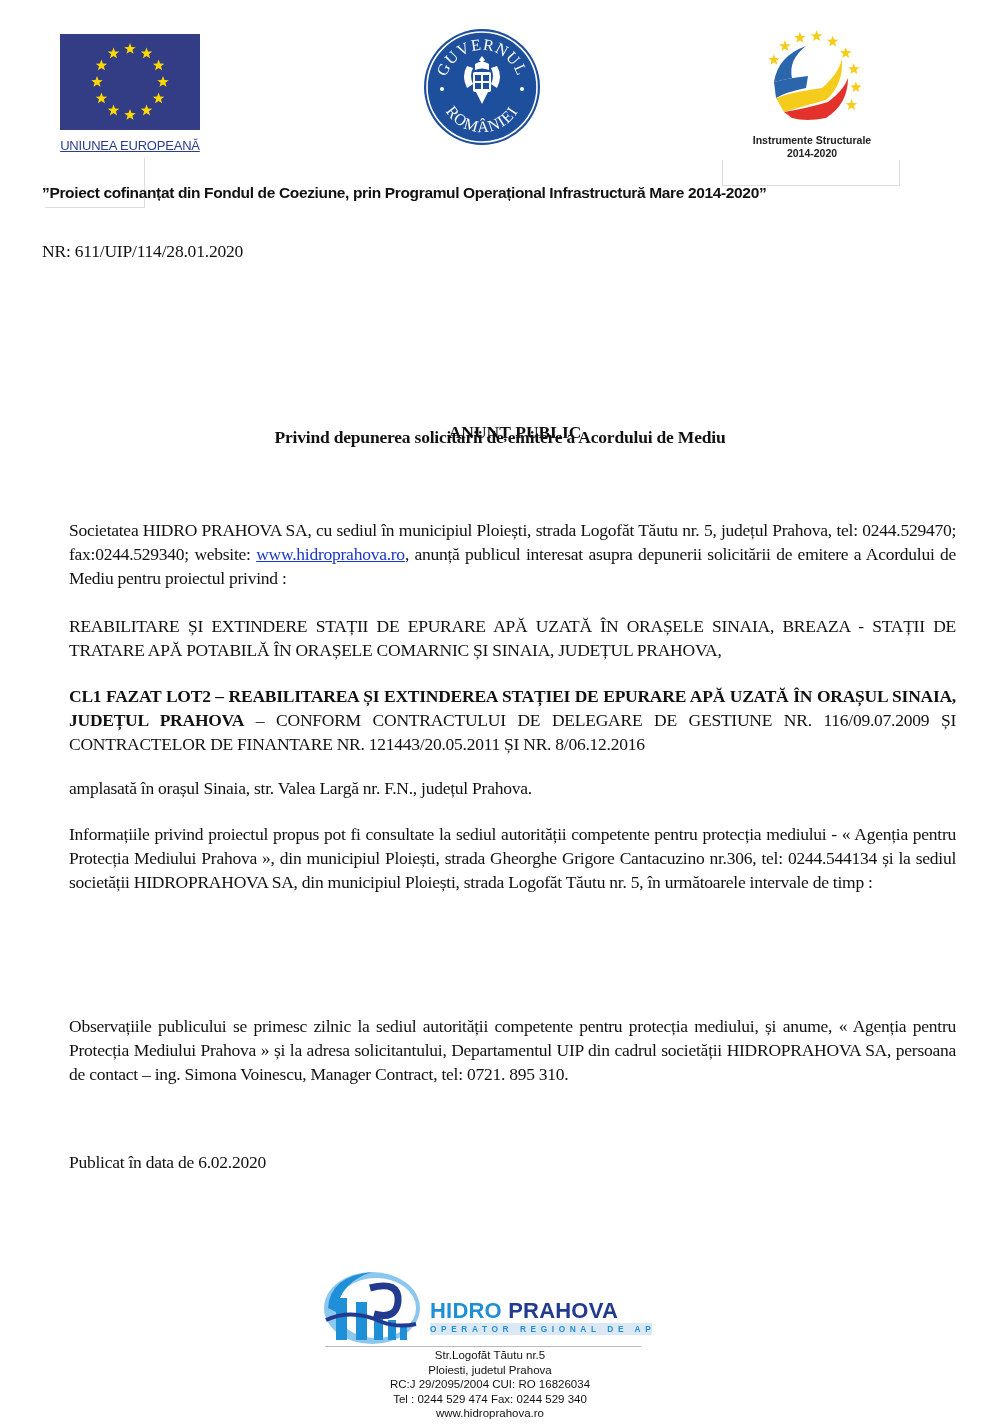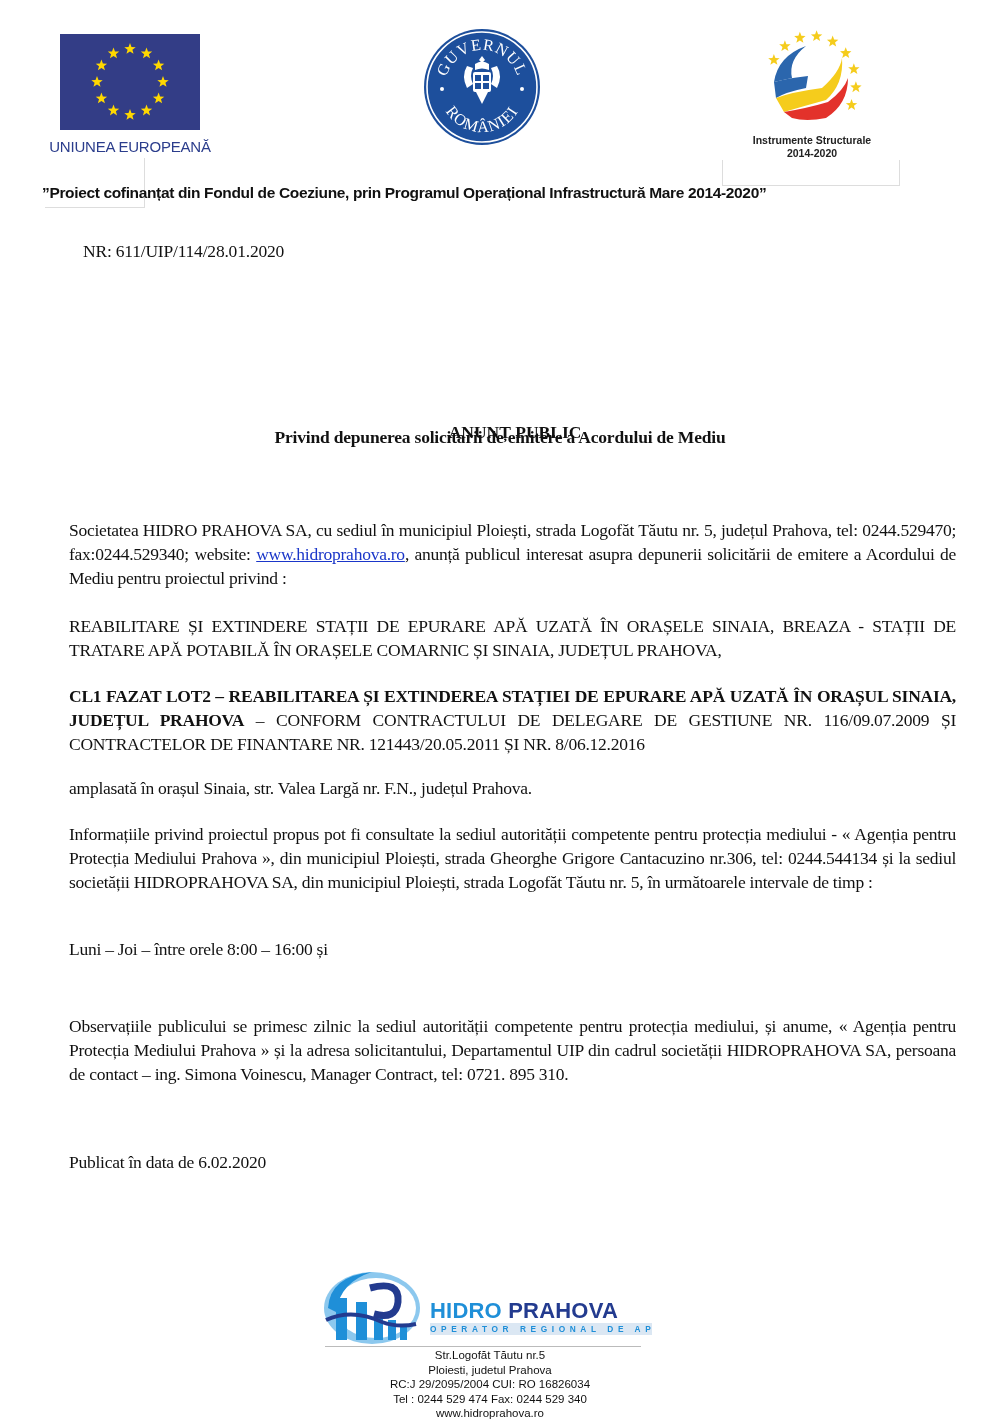--- a/index.html
+++ b/index.html
@@ -1,36 +1,36 @@
 <!DOCTYPE html>
 <html><head>
 <meta charset="utf-8">
 <style>
   * { box-sizing: border-box; margin: 0; padding: 0; }
   html, body { width: 1000px; height: 1424px; background: #ffffff; }
   body { position: relative; overflow: hidden; color: #111; font-family: "Liberation Serif", serif; }
 
   .logo-eu { position: absolute; left: 45px; top: 28px; width: 160px; height: 160px; }
   .eu-flag { position: absolute; left: 15px; top: 6px; width: 140px; height: 96px; background: #333d86; }
-  .eu-label { position: absolute; left: 0; top: 110px; width: 170px; text-align: center; font-family: "Liberation Sans", sans-serif; font-size: 15px; color: #2b3d8c; letter-spacing: -0.2px; }
+  .eu-label { position: absolute; left: 0; top: 110px; width: 170px; text-align: center; font-family: "Liberation Sans", sans-serif; font-size: 13px; color: #2b3d8c; letter-spacing: -0.2px; text-decoration: underline; }
   .eu-box { position: absolute; left: 0; top: 130px; width: 100px; height: 50px; border-right: 1px solid #ddd; border-bottom: 1px solid #ddd; }
 
   .logo-gov { position: absolute; left: 423px; top: 28px; width: 118px; height: 118px; }
 
   .logo-is { position: absolute; left: 722px; top: 28px; width: 180px; height: 160px; }
   .is-label { position: absolute; left: 0; top: 106px; width: 180px; text-align: center; font-family: "Liberation Sans", sans-serif; font-weight: bold; font-size: 10.5px; color: #222; line-height: 13px; }
   .is-box { position: absolute; left: 0; top: 132px; width: 178px; height: 26px; border-left: 1px solid #ddd; border-right: 1px solid #ddd; border-bottom: 1px solid #ddd; }
 
   .cofin { position: absolute; left: 42px; top: 184px; width: 916px; font-family: "Liberation Sans", sans-serif; font-weight: bold; font-size: 15.5px; letter-spacing: -0.35px; color: #111; white-space: nowrap; }
 
   .uip { position: absolute; left: 42px; top: 240px; width: 887px; font-size: 17.5px; line-height: 23px; }
   .uip .t1 { font-weight: bold; letter-spacing: -0.3px; }
   .uip .t2 { font-weight: bold; text-align: justify; }
   .uip .t2 i { font-style: italic; }
-  .uip .nr { letter-spacing: -0.2px; margin-left: 41px; }
+  .uip .nr { letter-spacing: -0.2px; }
 
   .anunt { position: absolute; left: 0; top: 379px; width: 1000px; text-align: center; font-weight: bold; font-size: 17.5px; padding-left: 30px; margin-top: 43px; }
   .privind { position: absolute; left: 0; top: 427px; width: 1000px; text-align: center; font-weight: bold; font-size: 17.5px; letter-spacing: -0.2px; }
 
   .para { position: absolute; left: 42px; width: 887px; font-size: 17.5px; line-height: 24px; text-align: justify; letter-spacing: -0.25px; margin-left: 27px; }
   .para a { color: #1a36c9; text-decoration: underline; }
   .p1 { top: 518px; }
   .p2 { top: 614px; }
   .p3 { top: 684px; }
   .p3 b { font-weight: bold; }
@@ -141,21 +141,20 @@
 
 <div class="para p2"> REABILITARE ȘI EXTINDERE STAȚII DE EPURARE APĂ UZATĂ ÎN ORAȘELE SINAIA, BREAZA  - STAȚII DE TRATARE APĂ POTABILĂ ÎN ORAȘELE COMARNIC ȘI SINAIA, JUDEȚUL PRAHOVA,</div>
 
 <div class="para p3"><b>CL1 FAZAT LOT2 – REABILITAREA ȘI EXTINDEREA STAȚIEI DE EPURARE APĂ UZATĂ ÎN ORAȘUL SINAIA, JUDEȚUL PRAHOVA</b><span> – CONFORM CONTRACTULUI DE DELEGARE DE GESTIUNE NR. 116/09.07.2009 ȘI CONTRACTELOR DE FINANTARE NR. 121443/20.05.2011 ȘI NR. 8/06.12.2016</span></div>
 
 <div class="para p4">amplasată în orașul Sinaia, str. Valea Largă nr. F.N., județul Prahova.</div>
 
 <div class="para p5">Informațiile privind proiectul propus pot fi consultate la sediul autorității competente pentru protecția mediului  - « Agenția pentru Protecția Mediului Prahova », din municipiul Ploiești, strada Gheorghe Grigore Cantacuzino nr.306, tel: 0244.544134 și la sediul societății HIDROPRAHOVA SA, din municipiul Ploiești, strada Logofăt Tăutu nr. 5, în următoarele intervale de timp :</div>
 
 <div class="para p6">
-  <div>Luni – Joi – între orele 8:00 – 16:00 și</div>
 </div>
 
 <div class="para p7">Observațiile publicului se primesc zilnic la sediul autorității competente pentru protecția mediului, și anume, « Agenția pentru Protecția Mediului Prahova » și la adresa solicitantului, Departamentul UIP din cadrul societății HIDROPRAHOVA SA, persoana de contact – ing. Simona Voinescu, Manager Contract, tel: 0721. 895 310.</div>
 
 <div class="para p8">Publicat în data de 6.02.2020</div>
 
 <div class="footer-logo">
   <svg width="104" height="80" viewBox="0 0 104 80">
     <ellipse cx="50" cy="40" rx="48" ry="36" fill="#8cc8ee"></ellipse>
     <ellipse cx="54" cy="40" rx="40" ry="30" fill="#ffffff"></ellipse>

